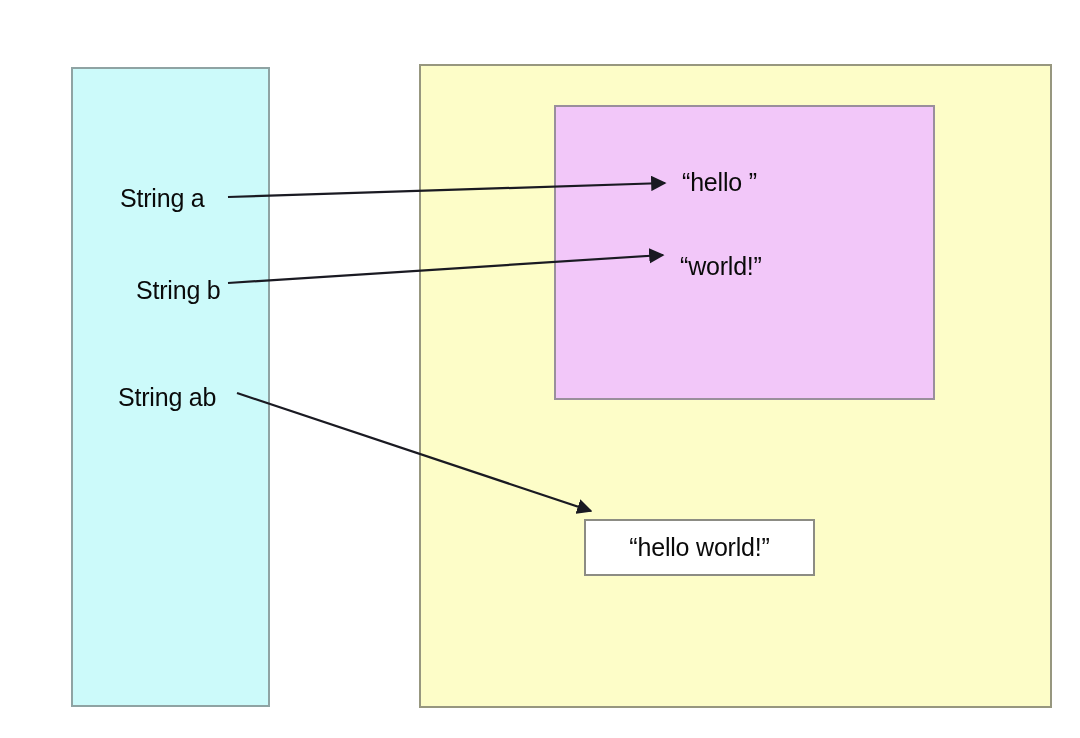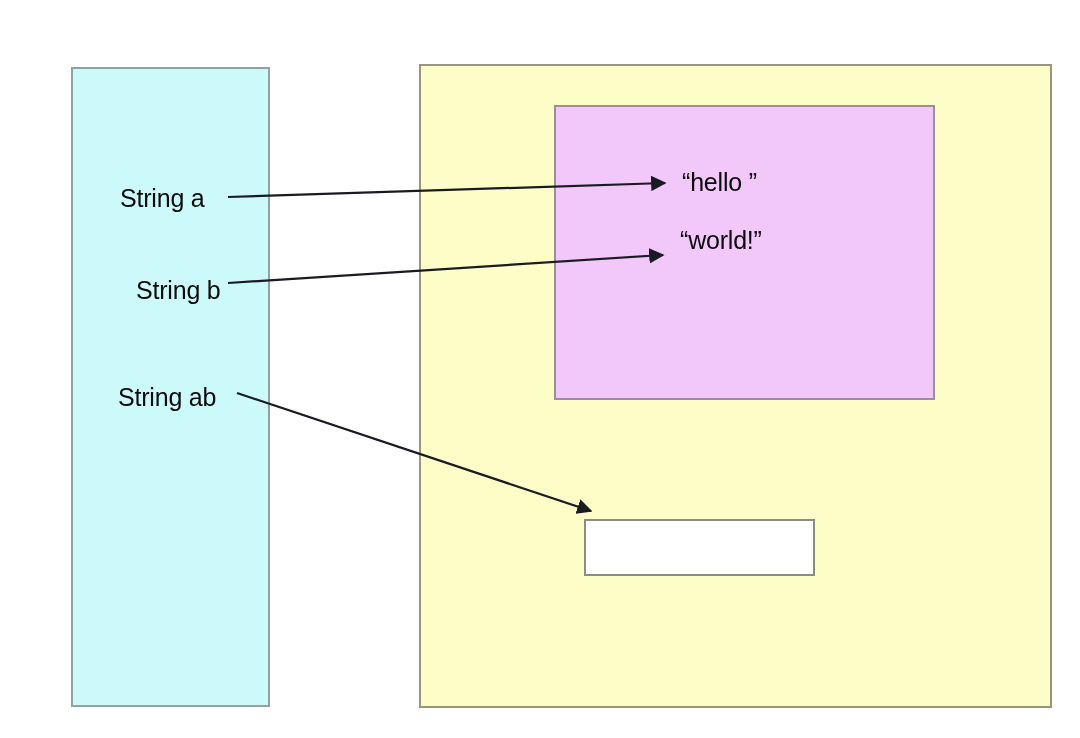--- a/index.html
+++ b/index.html
@@ -63,21 +63,21 @@
     color: #0a0a0a;
     font-size: 25px;
     line-height: 1;
     white-space: pre;
     letter-spacing: -0.2px;
   }
   #label-string-a   { left: 120px; top: 186px; }
   #label-string-b   { left: 120px; top: 278px; margin-left: 16px; }
   #label-string-ab  { left: 118px; top: 385px; }
   #text-hello       { left: 682px; top: 170px; text-align: center; }
-  #text-world       { left: 680px; top: 228px; }
+  #text-world       { left: 680px; top: 254px; }
   #text-hello-world {
     left: 584px;
     top: 519px;
     width: 231px;
     height: 57px;
     display: flex;
     align-items: center;
     justify-content: center;
   }
   #arrow-layer {
@@ -116,14 +116,15 @@
   <div class="label" id="label-string-a">String a</div>
 
   <div class="label" id="label-string-b">String b</div>
 
   <div class="label" id="label-string-ab">String ab</div>
 
   <div class="label" id="text-hello">“hello ”</div>
 
   <div class="label" id="text-world">“world!”</div>
 
+  <div class="label" id="text-hello-world">“hello world!”</div>
 
 </div>
 
 </body></html>

